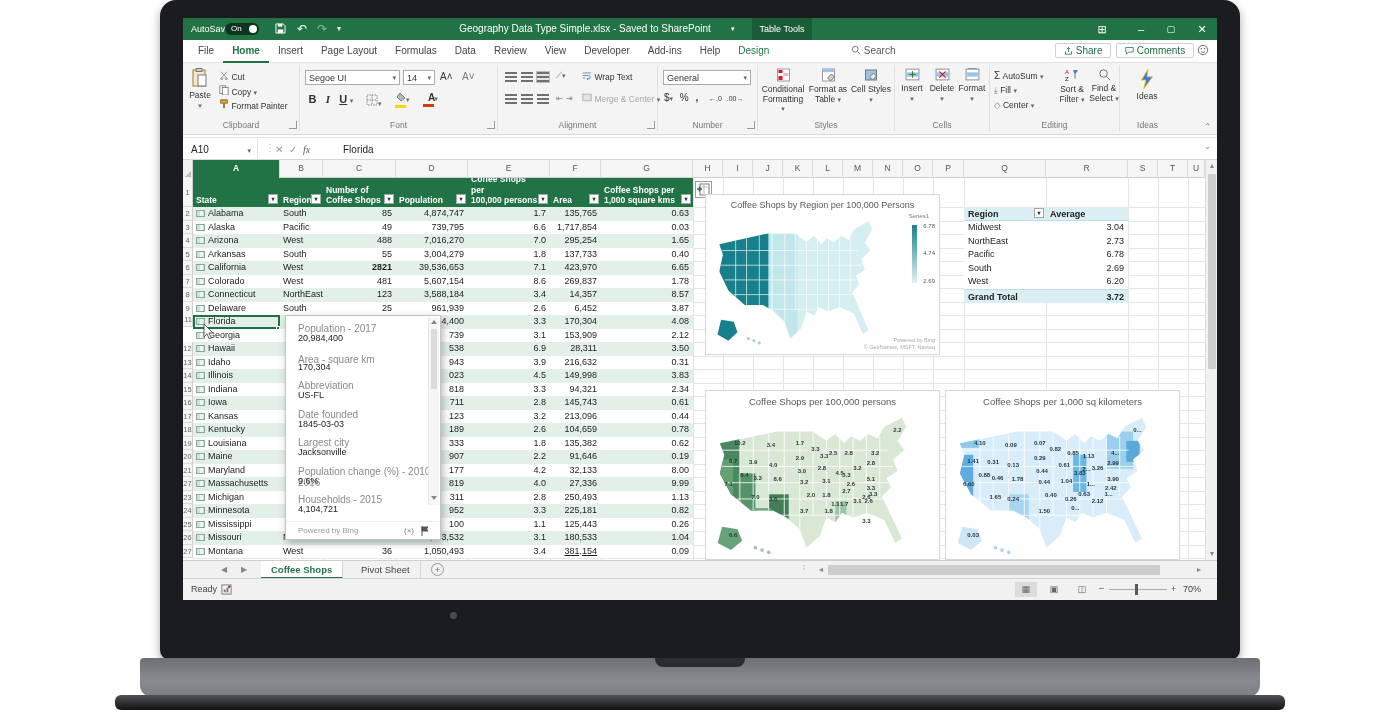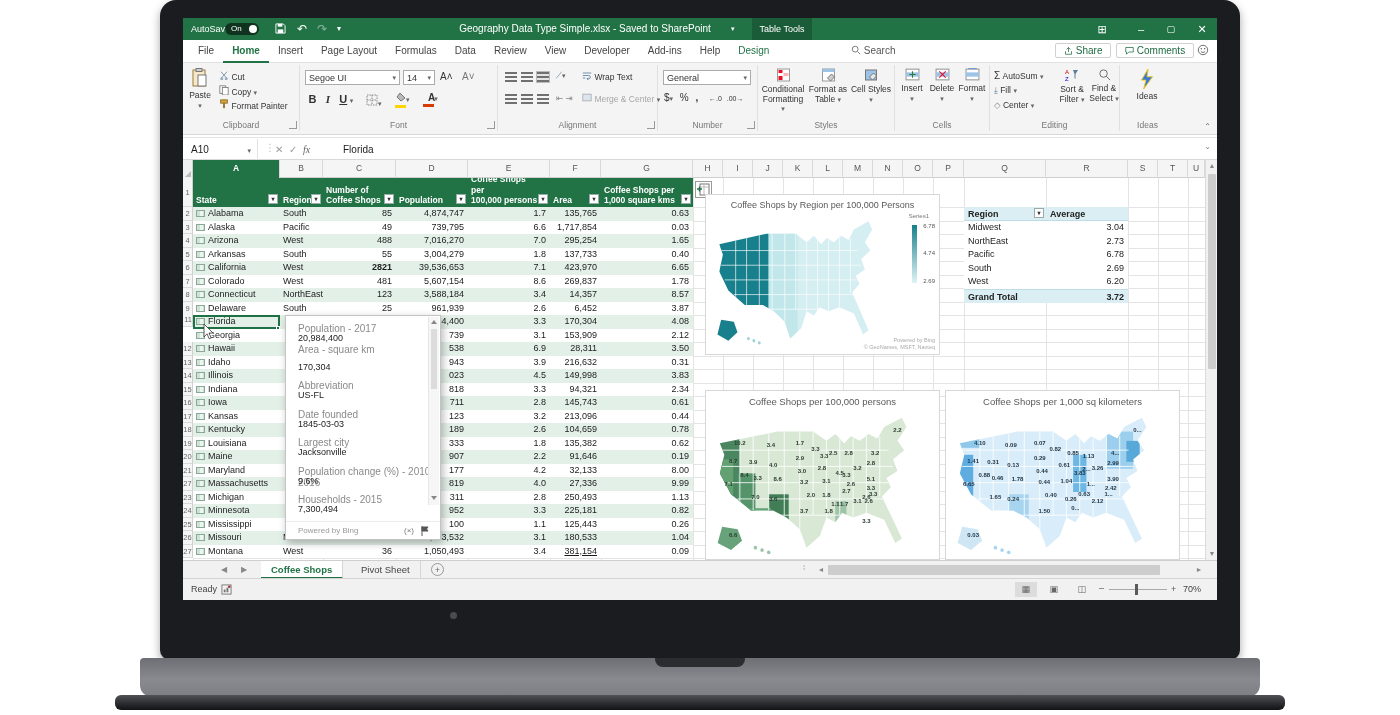--- a/index.html
+++ b/index.html
@@ -881,32 +881,32 @@
                   <div class="mlab" style="left: 66%; top: 61%;">2.12</div>
                   <div class="mlab" style="left: 10%; top: 85%;">0.03</div>
                 </div>
             </div>
           </div>
 
           <div class="card" style="left:102px;top:137px;width:156px;height:225px;">
             <div id="card-fields">
                 <div class="card-field-label" style="top: 7px;">Population - 2017</div>
                 <div class="card-field-value" style="top: 17px;">20,984,400</div>
-                <div class="card-field-label" style="top: 28px;">Area - square km</div>
+                <div class="card-field-label" style="top: 38px;">Area - square km</div>
                 <div class="card-field-value" style="top: 45.5px;">170,304</div>
                 <div class="card-field-label" style="top: 64px;">Abbreviation</div>
                 <div class="card-field-value" style="top: 74px;">US-FL</div>
                 <div class="card-field-label" style="top: 92.5px;">Date founded</div>
                 <div class="card-field-value" style="top: 102.5px;">1845-03-03</div>
                 <div class="card-field-label" style="top: 121px;">Largest city</div>
                 <div class="card-field-value" style="top: 131px;">Jacksonville</div>
                 <div class="card-field-label" style="top: 149.5px;">Population change (%) - 2010, 2016</div>
                 <div class="card-field-value" style="top: 159.5px;">9.6%</div>
                 <div class="card-field-label" style="top: 178px;">Households - 2015</div>
-                <div class="card-field-value" style="top: 188px;">7,300,494</div>
+                <div class="card-field-value" style="top: 188px;">4,104,721</div>
               </div>
             <div class="card-scroll" style="height:188px;">
               <div class="scroll-arrow" style="border-bottom:4px solid #888;"></div>
               <div style="position:absolute;left:2px;top:12px;width:6px;height:60px;background:#dcdcdc;"></div>
               <div class="scroll-arrow" style="border-top:4px solid #888;position:absolute;bottom:2px;left:2px;"></div>
             </div>
             <div class="card-foot">
               <span>Powered by Bing</span>
               <span style="position:absolute;right:26px;top:0;color:#777;">(×)</span>
               <svg style="position:absolute;right:10px;top:4px;" width="9" height="10" viewBox="0 0 9 10">

